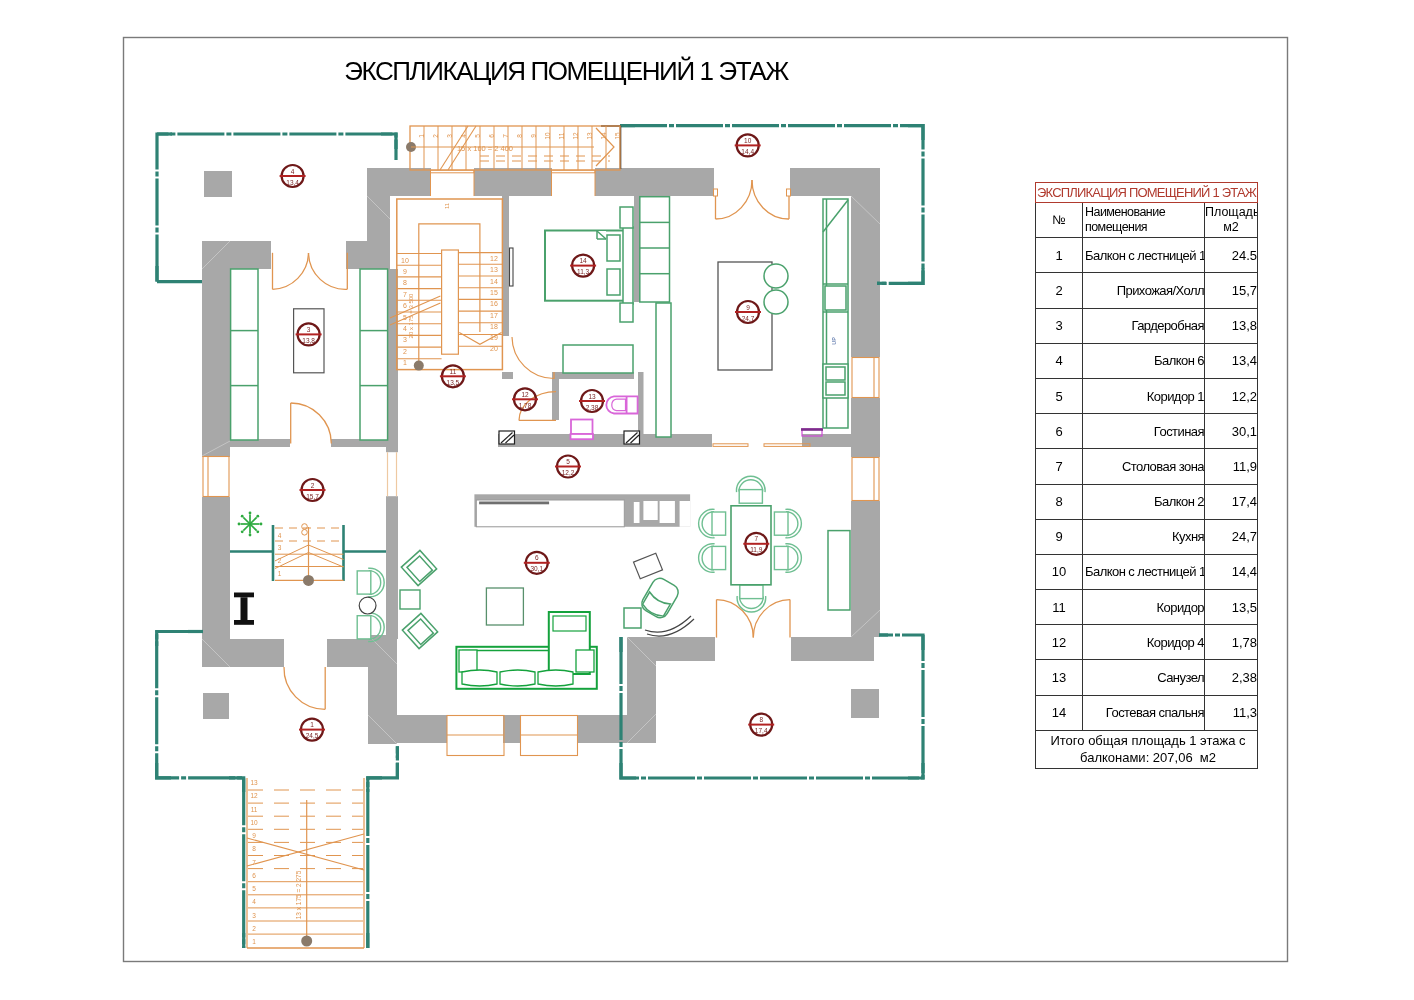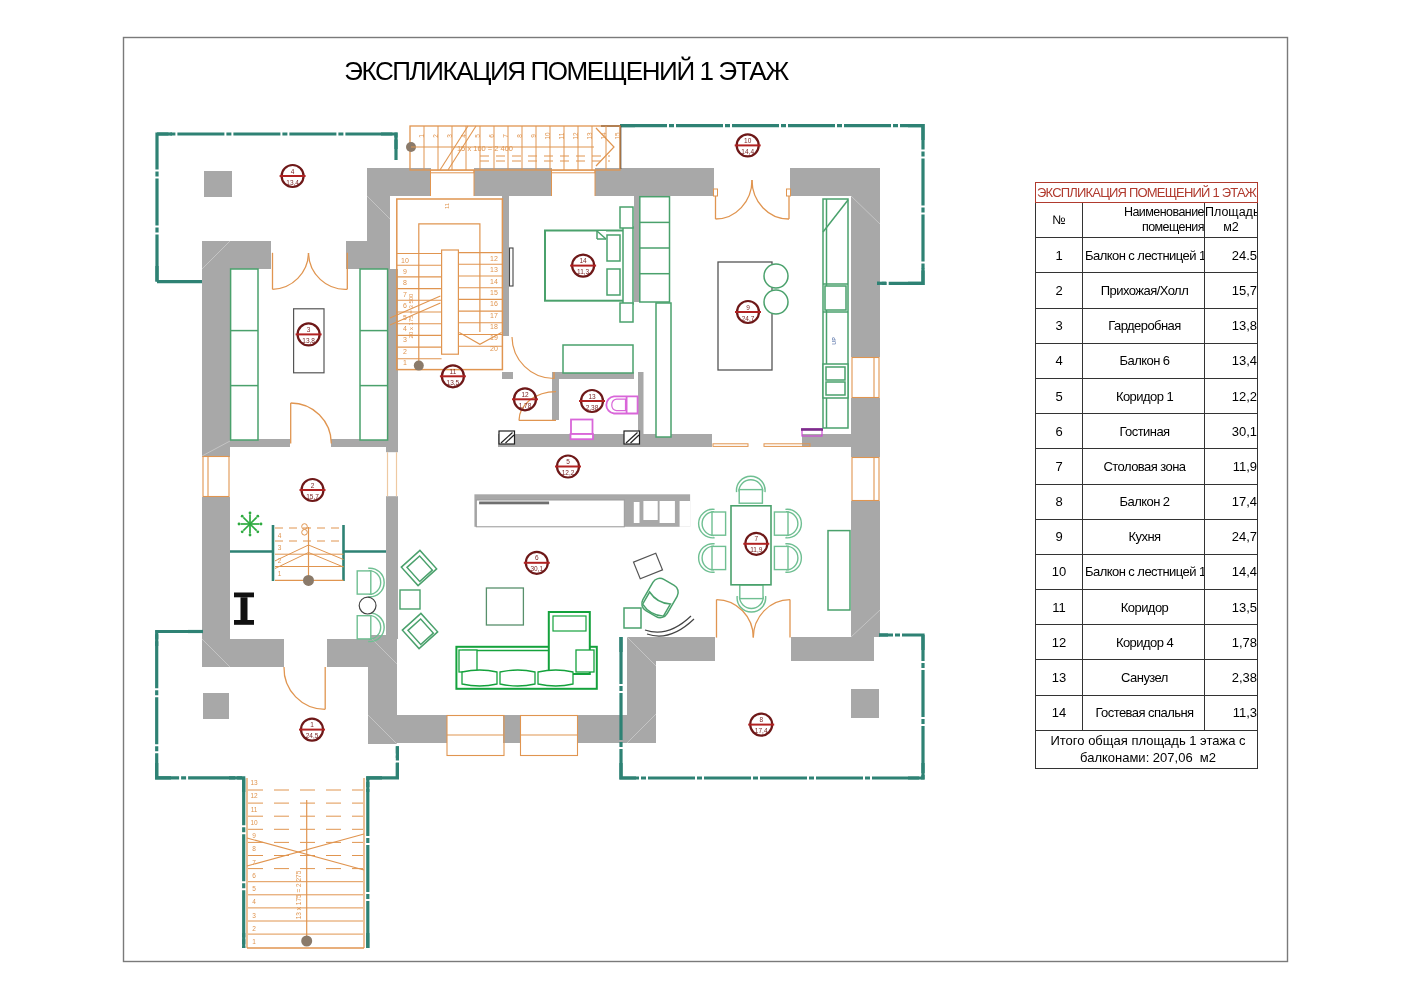--- a/index.html
+++ b/index.html
@@ -6,21 +6,21 @@
 #plan{position:absolute;left:0;top:0;}
 #title{position:absolute;left:340px;top:56px;width:452px;text-align:center;
  font-size:26px;color:#000;letter-spacing:-1.4px;white-space:nowrap;}
 #tbl{position:absolute;left:1035px;top:182px;width:222px;border-collapse:collapse;
  table-layout:fixed;font-size:13px;color:#000;}
 #tbl td{border:1px solid #333;padding:0;overflow:hidden;white-space:nowrap;}
 #tbl .hdr td{height:34px;text-align:center;vertical-align:middle;line-height:15px;font-size:12.5px;}
 #tbl tr{height:35.2px;}
 #tbl tr#ttl{height:19px;}
 .c1{text-align:center;vertical-align:middle;}
-.c2{text-align:center;vertical-align:middle;padding-left:2px!important;letter-spacing:-0.55px;}
+.c2{text-align:right;vertical-align:middle;padding-left:2px!important;letter-spacing:-0.55px;}
 .c3{text-align:right;vertical-align:middle;}
 #ttl{height:20px;}
 #ttl td{color:#b03a2e;border:1.5px solid #b03a2e;text-align:center;font-size:13px;
  height:19px;line-height:19px;letter-spacing:-0.8px;}
 #foot td{height:35px;font-size:13px;padding:1px 0 1px 3px!important;line-height:17px;white-space:normal;text-align:center;}
 </style></head>
 <body>
 <div id="page">
 <svg id="plan" width="1414" height="1000" viewBox="0 0 1414 1000" font-family="Liberation Sans, sans-serif">
 <rect x="0" y="0" width="1414" height="1000" fill="#ffffff"></rect>
@@ -523,21 +523,21 @@
         <col style="width:47px">
         <col style="width:122px">
         <col style="width:53px">
       </colgroup>
 <tbody>
         <tr id="ttl">
           <td colspan="3">ЭКСПЛИКАЦИЯ ПОМЕЩЕНИЙ 1 ЭТАЖ</td>
         </tr>
 <tr class="hdr">
           <td class="c1">№</td>
-          <td class="c2" style="text-align:right;">Наименование<br>помещения</td>
+          <td class="c2" style="text-align:left;">Наименование<br>помещения</td>
           <td class="c3">Площадь<br>м2</td>
         </tr>
 <tr>
           <td class="c1">1</td>
           <td class="c2">Балкон с лестницей 1</td>
           <td class="c3">24.5</td>
         </tr>
 <tr>
           <td class="c1">2</td>
           <td class="c2">Прихожая/Холл</td>

